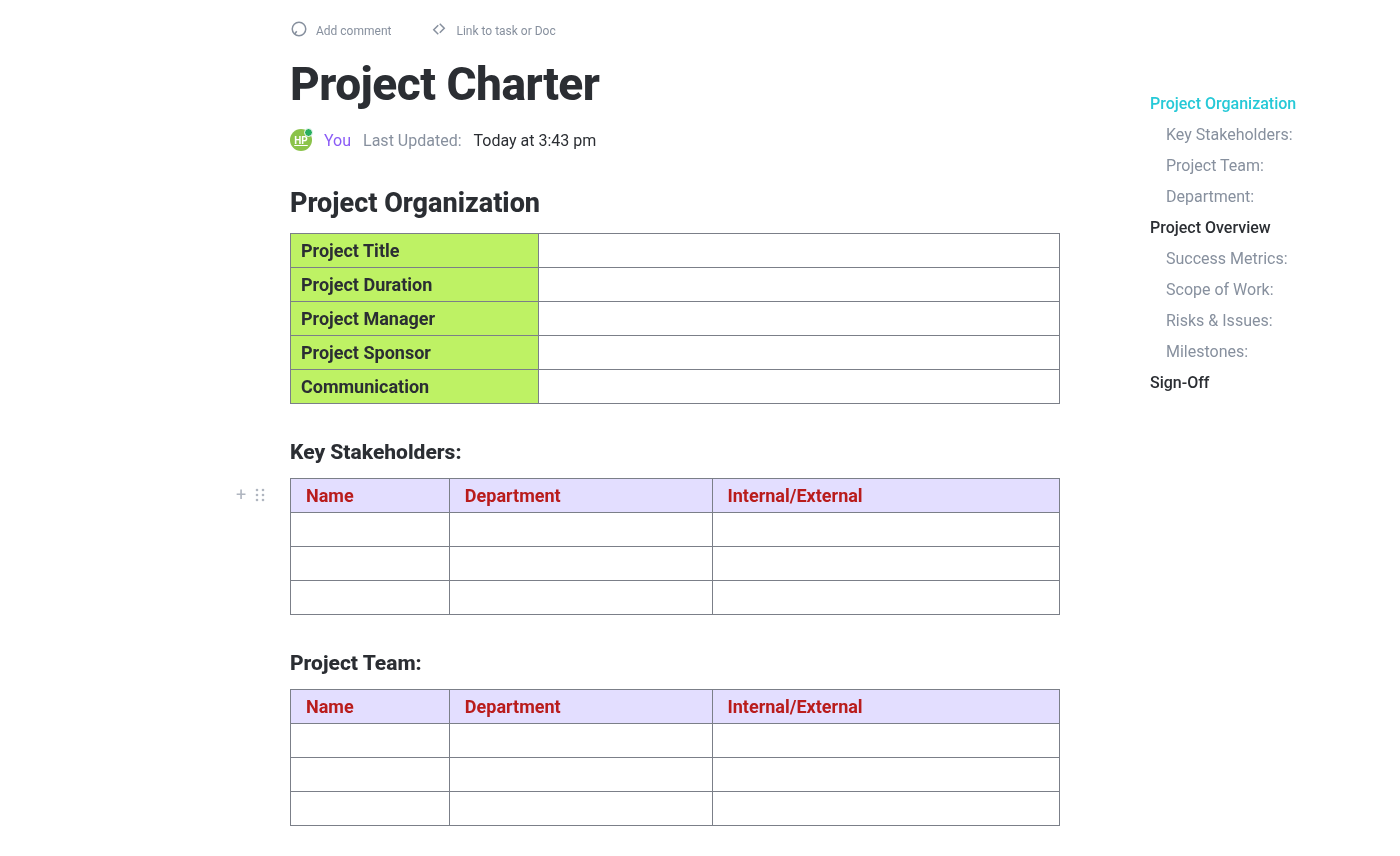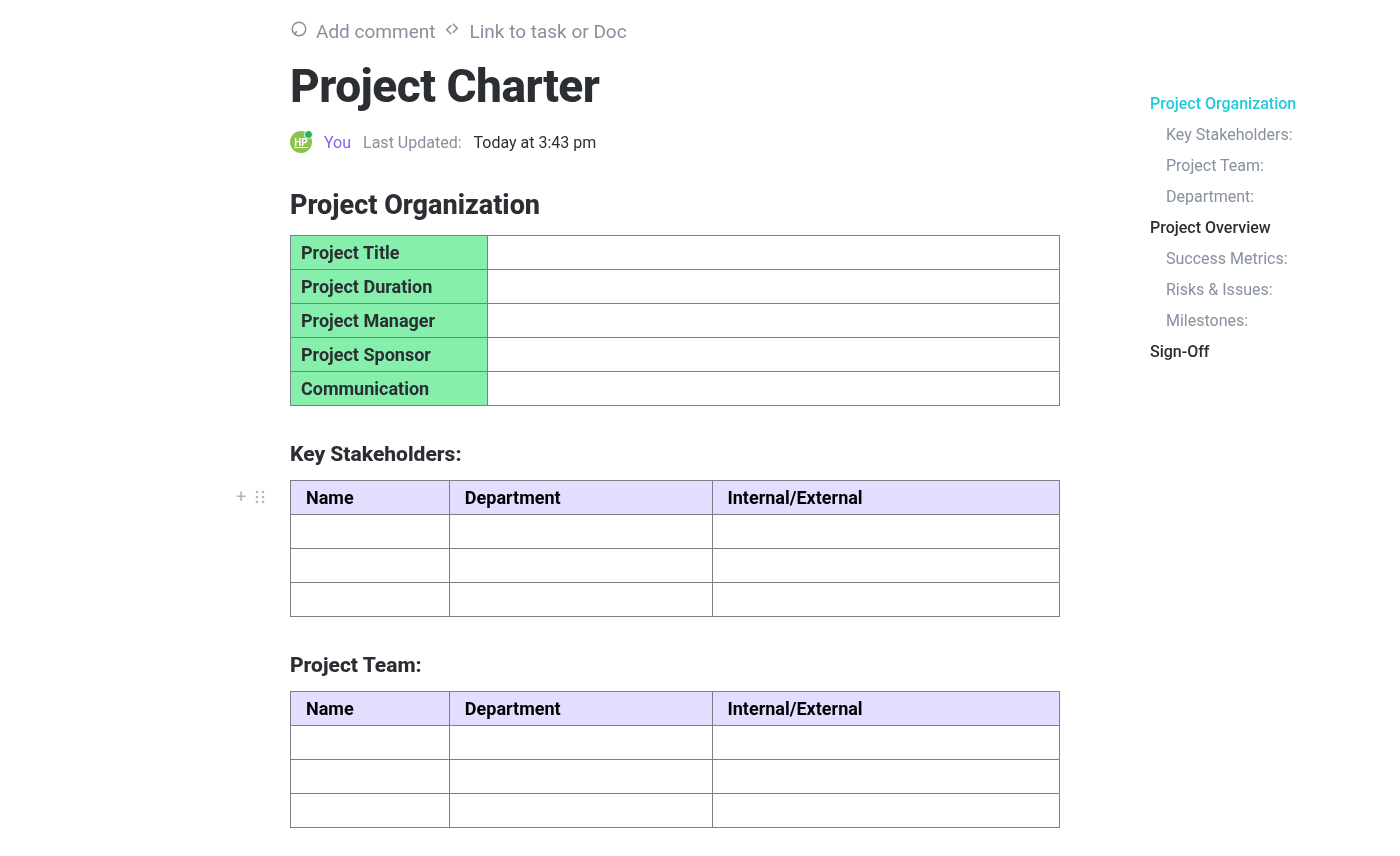--- a/index.html
+++ b/index.html
@@ -14,24 +14,24 @@
       display: flex;
     }
     .main-content {
       flex: 1;
       padding: 20px 40px 40px 290px;
       max-width: 1100px;
     }
     .toolbar {
       display: flex;
       align-items: flex-start;
-      gap: 8px;
+      gap: 39px;
       margin-bottom: 16px;
       color: #87909e;
-      font-size: 19px;
+      font-size: 12px;
     }
     .toolbar-item {
       display: flex;
       align-items: center;
       gap: 8px;
       cursor: pointer;
     }
     .toolbar-item svg {
       width: 18px;
       height: 18px;
@@ -108,27 +108,27 @@
       border: 1px solid #7b7f88;
       padding: 6px 10px;
       text-align: left;
       font-size: 18px;
       height: 34px;
       vertical-align: middle;
     }
     table.data-table th {
       background: #e3deff;
       font-weight: 700;
-      color: #000000;
+      color: #b91c1c;
       padding-left: 15px;
     }
     .kv-table td.label-cell {
-      background: #86efac;
+      background: #bef264;
       font-weight: 700;
-      width: 197px;
+      width: 248px;
     }
     .stakeholders-wrap {
       position: relative;
     }
     .row-gutter {
       position: absolute;
       left: -54px;
       top: 6px;
       display: flex;
       align-items: center;
@@ -309,16 +309,17 @@
 
 </div>
 
 <div class="outline-panel" id="outline-panel">
     <div class="outline-item level-1 active">Project Organization</div>
     <div class="outline-item level-2">Key Stakeholders:</div>
     <div class="outline-item level-2">Project Team:</div>
     <div class="outline-item level-2">Department:</div>
     <div class="outline-item level-1">Project Overview</div>
     <div class="outline-item level-2">Success Metrics:</div>
+    <div class="outline-item level-2">Scope of Work:</div>
     <div class="outline-item level-2">Risks &amp; Issues:</div>
     <div class="outline-item level-2">Milestones:</div>
     <div class="outline-item level-1">Sign-Off</div>
   </div>
 
 </body></html>

